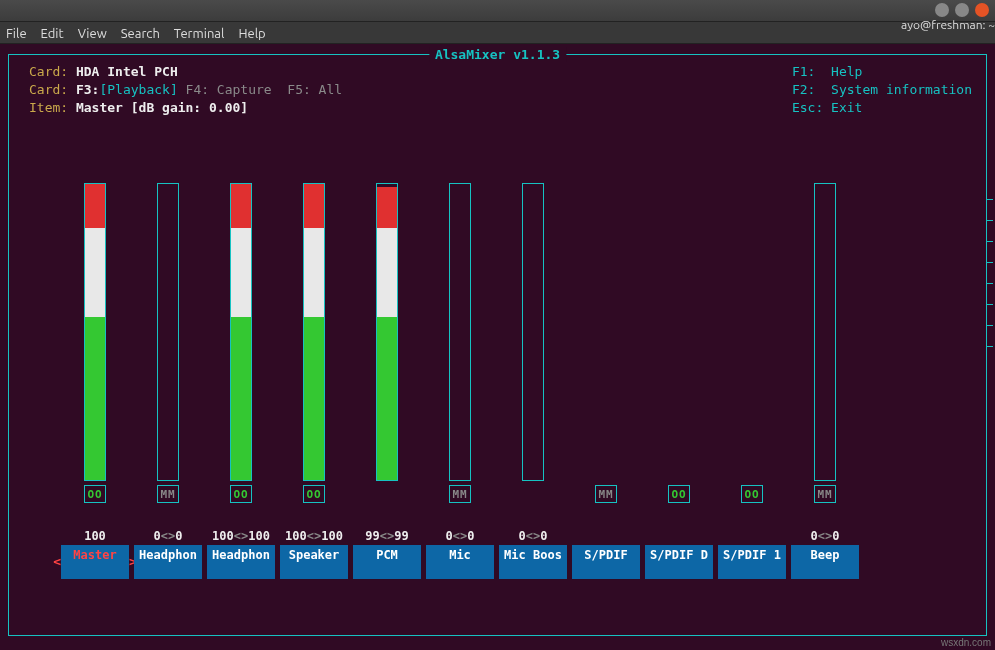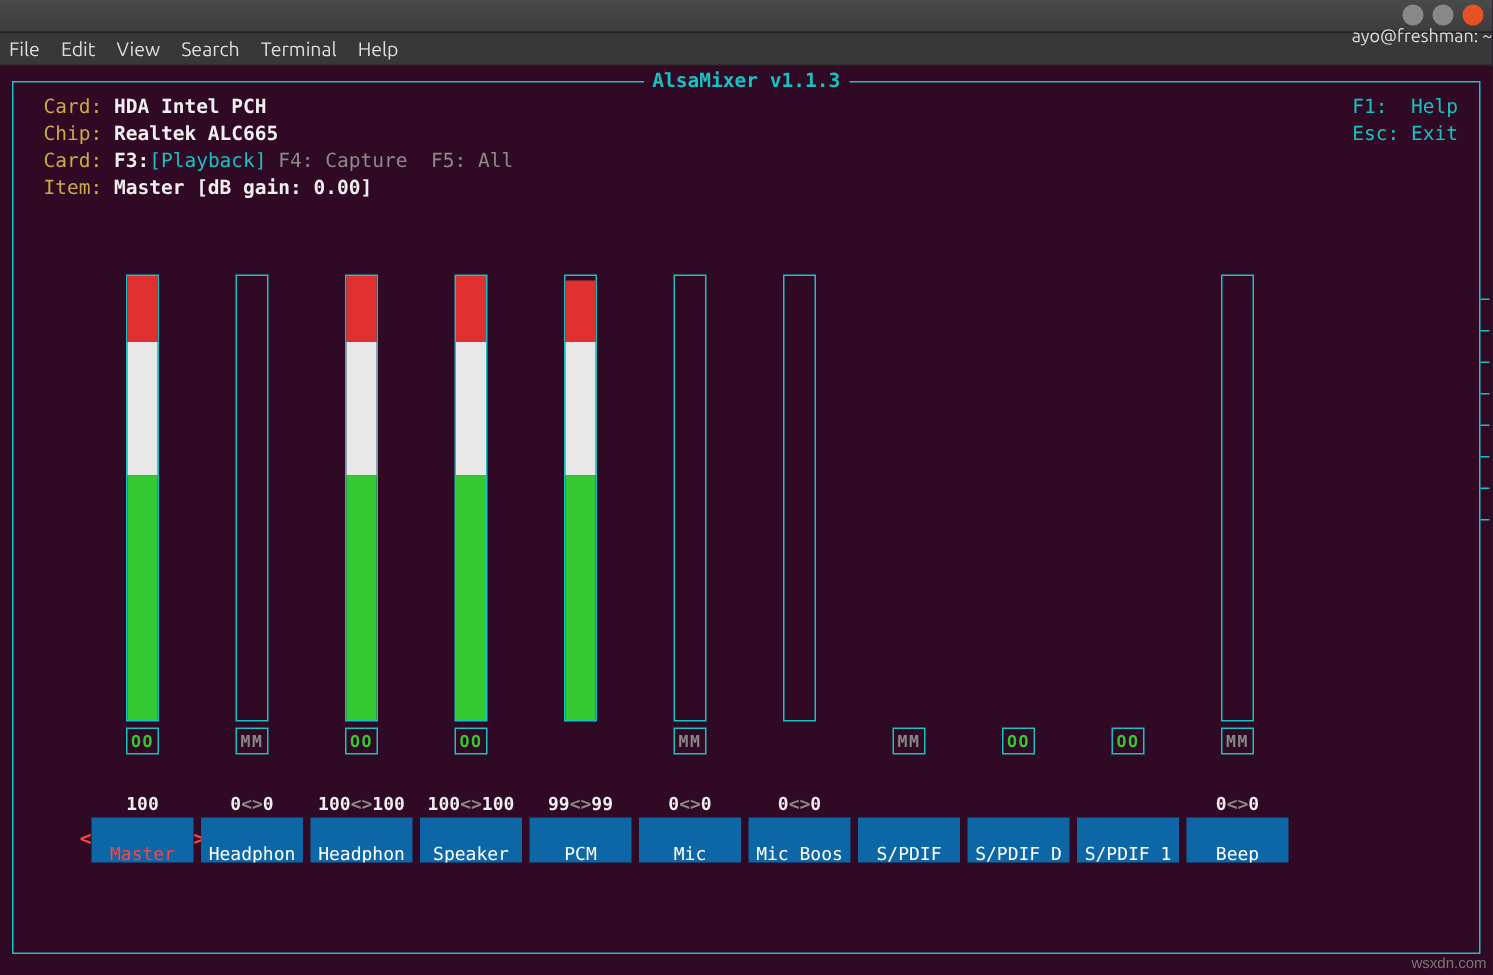--- a/index.html
+++ b/index.html
@@ -86,23 +86,23 @@
     display:flex; align-items:center; justify-content:center;
     font-size:11px; font-weight:bold;
     letter-spacing:1px;
   }
   .mute-box.on {color:#34c832;}
   .mute-box.mm {color:#888;}
   .vol-label { margin-top:26px; font-size:12px; font-weight:bold; color:#eee;}
   .vol-label .sep{color:#888;}
   .name-box {
     margin-top:2px;
-    background:#0d67a6; color:#fff; font-weight:normal;
-    padding:15px 4px; min-width:68px; text-align:center;
-    font-size:12px; height:18px; line-height:18px;
+    background:#0d67a6; color:#fff; font-weight:bold;
+    padding:1px 4px; min-width:68px; text-align:center;
+    font-size:12px; height:34px; line-height:18px;
     white-space: nowrap; overflow:hidden;
   }
   .channel.selected .name-box { color:#f44; }
   .arrows { display:flex; align-items:center;}
   .arrows .ar{color:#f44; font-weight:bold;}
   .ticks {
     position:absolute; right:2px; top:155px;
     display:flex; flex-direction:column; gap:20px;
   }
   .ticks div{width:6px; height:1px; background:#16c2c2;}
@@ -131,31 +131,31 @@
   <span>Terminal</span>
   <span>Help</span>
 </div>
 
 <div class="term">
   <div class="frame">
     <div class="frame-title">AlsaMixer v1.1.3</div>
 
     <div class="info-block">
       <div><span class="lbl">Card:</span> <span class="white">HDA Intel PCH</span></div>
-      <div><span class="lbl">Chip:</span> <span class="white">Realtek ALC665</span></div>
       <div>
         <span class="lbl">Card:</span>
         <span class="white">F3:</span><span class="cyan">[Playback]</span>
         <span class="grey">F4: Capture</span>&nbsp;&nbsp;<span class="grey">F5: All</span>
       </div>
       <div><span class="lbl">Item:</span> <span class="white">Master [dB gain: 0.00]</span></div>
     </div>
 
     <div class="help-block">
       <div><span class="cyan">F1:</span>&nbsp;&nbsp;<span class="cyan">Help</span></div>
+      <div><span class="cyan">F2:</span>&nbsp;&nbsp;<span class="cyan">System information</span></div>
       <div><span class="cyan">Esc:</span>&nbsp;<span class="cyan">Exit</span></div>
     </div>
 
     <div class="mixer-area">
       <div class="channels" id="channels">
           <div class="channel selected">
             <div class="bar-outer">
               <div class="bar-fill" style="height: 100%;">
                 <div class="seg red" style="height:15%"></div>
                 <div class="seg white" style="height:30%"></div>

